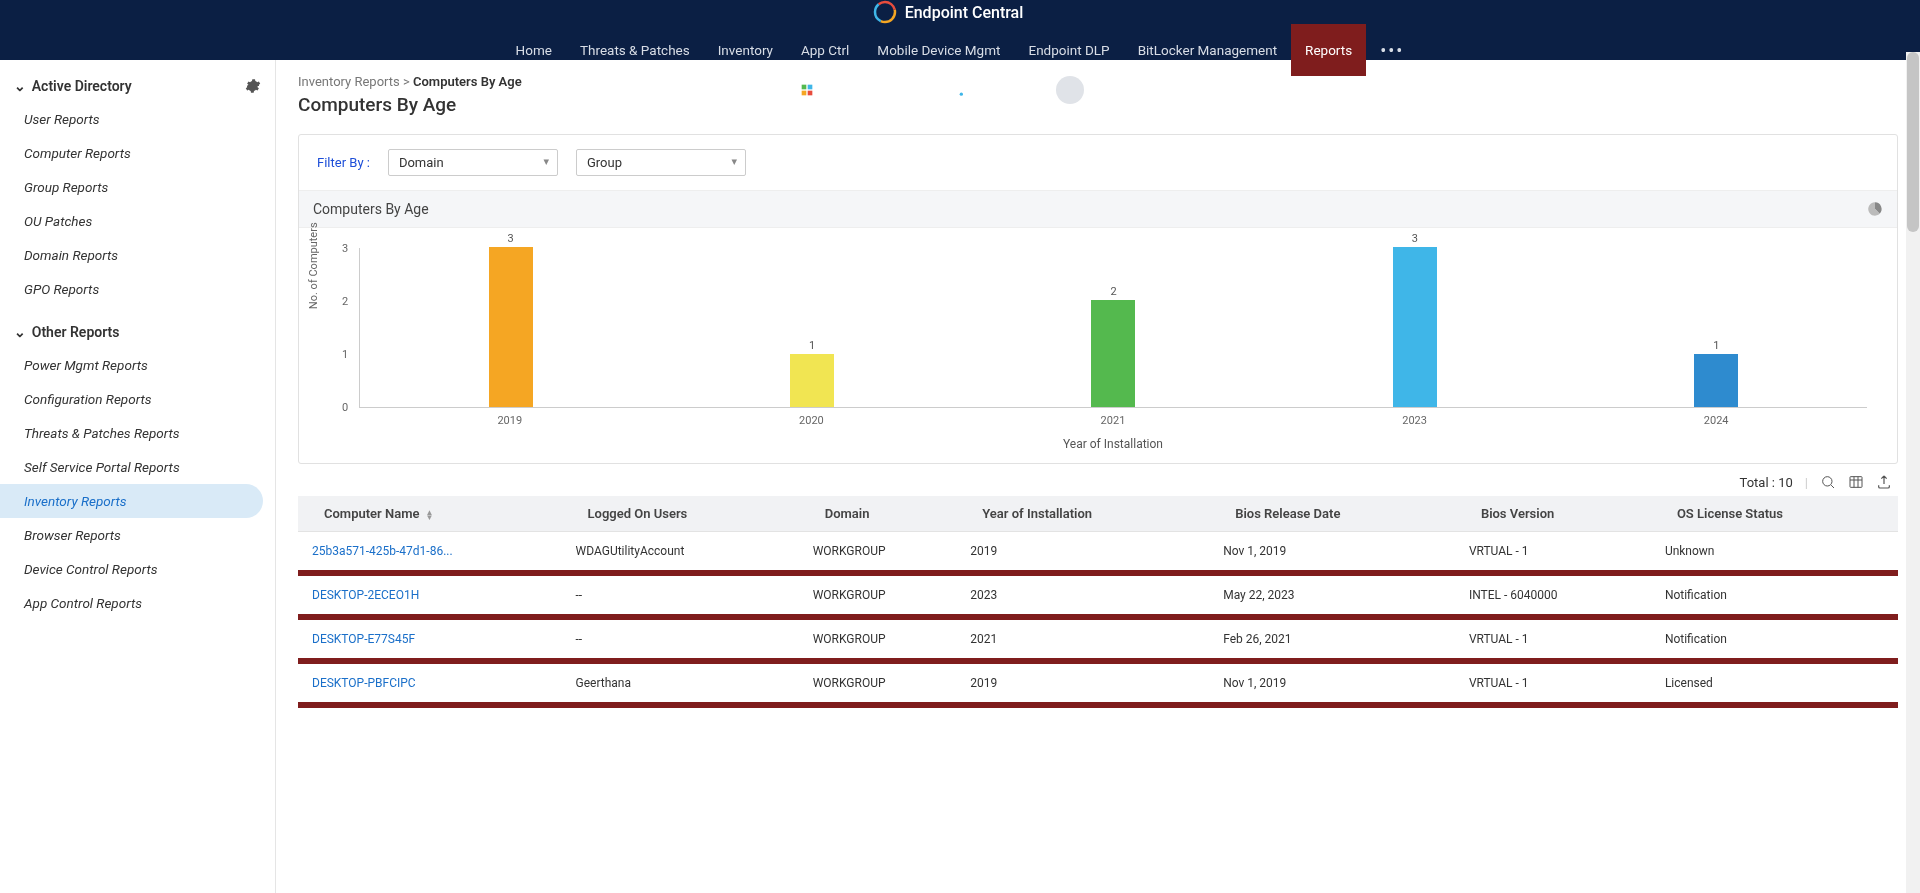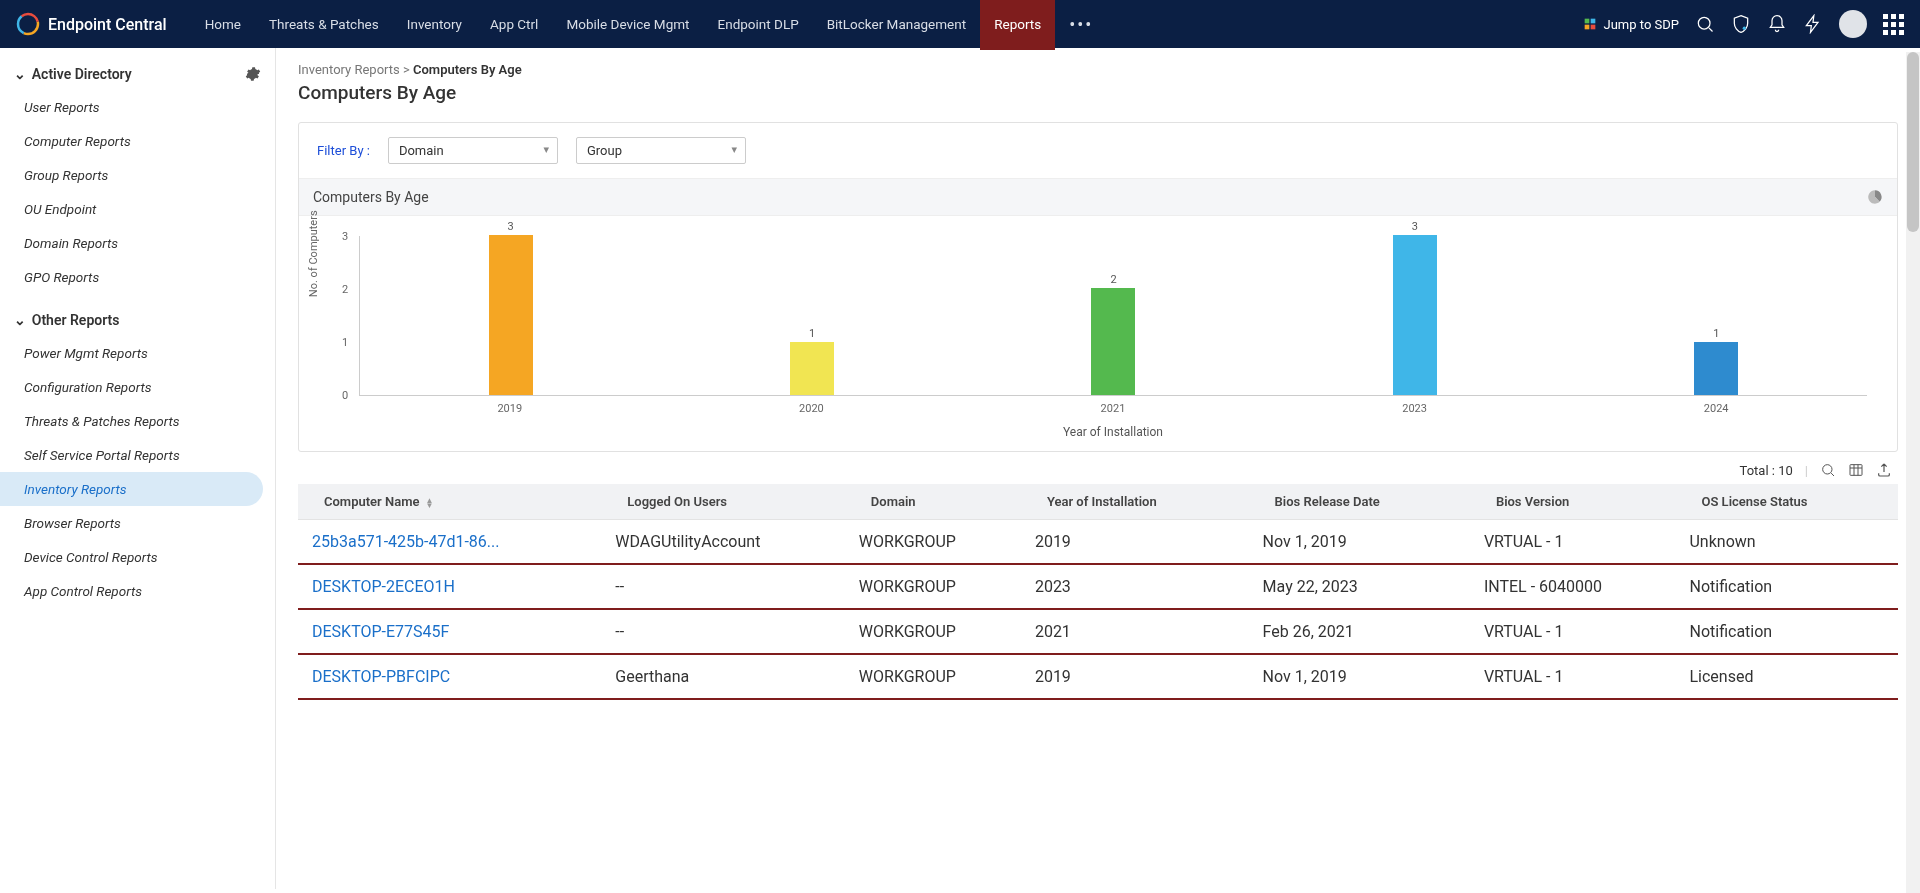--- a/index.html
+++ b/index.html
@@ -1,18 +1,18 @@
 <!DOCTYPE html>
 <html><head>
 <meta charset="utf-8">
 <style>
 * { box-sizing: border-box; margin: 0; padding: 0; }
 body { font-family: -apple-system, BlinkMacSystemFont, "Segoe UI", Roboto, sans-serif; font-size: 13px; color: #333; background: #fff; overflow: hidden; }
 
-.topbar { background: #0b1f44; color: #fff; height: 48px; display: flex; align-items: center; padding: 0 16px; }
+.topbar { background: #0b1f44; color: #fff; height: 60px; display: flex; align-items: center; padding: 0 16px; flex-direction: column; }
 .logo { display: flex; align-items: center; gap: 8px; font-size: 16px; font-weight: 500; margin-right: 24px; }
 .logo-icon { width: 24px; height: 24px; }
 .topnav { display: flex; align-items: center; gap: 0; flex: 1; }
 .topnav-item { padding: 0 14px; height: 52px; display: flex; align-items: center; color: #d8dde6; cursor: pointer; font-size: 13.5px; }
 .topnav-item.active { background: #7f1d1d; color: #fff; }
 .topnav-more { padding: 0 14px; color: #d8dde6; cursor: pointer; font-size: 18px; letter-spacing: 2px; }
 .top-right { display: flex; align-items: center; gap: 16px; }
 .jump-link { display: flex; align-items: center; gap: 6px; color: #fff; cursor: pointer; font-size: 13px; }
 .top-icon { width: 20px; height: 20px; cursor: pointer; fill: none; stroke: #fff; stroke-width: 1.5; }
 .avatar { width: 28px; height: 28px; border-radius: 50%; background: #e0e3e8; cursor: pointer; }
@@ -51,21 +51,21 @@
 .chart-xlabel { text-align: center; font-size: 12px; color: #555; margin-top: 10px; }
 
 .table-meta { display: flex; justify-content: flex-end; align-items: center; gap: 12px; padding: 10px 6px 6px; font-size: 13px; color: #333; }
 .table-meta .divider { color: #ccc; }
 .tm-icon { width: 16px; height: 16px; cursor: pointer; stroke: #555; fill: none; stroke-width: 1.5; }
 .tm-icon.solid { fill: #555; stroke: none; }
 
 table.data { width: 100%; border-collapse: collapse; }
 table.data th { background: #f1f2f4; text-align: left; padding: 10px 26px; font-weight: 600; font-size: 13px; color: #444; border-bottom: 1px solid #e3e3e3; }
 table.data th .sort { display: inline-flex; flex-direction: column; margin-left: 6px; line-height: 5px; font-size: 8px; color: #999; vertical-align: middle; }
-table.data td { padding: 12px 14px; border-bottom: 2px solid #7f1d1d; font-size: 16px; color: #333; }
+table.data td { padding: 12px 14px; border-bottom: 6px solid #7f1d1d; font-size: 12px; color: #333; }
 table.data td.link { color: #1a6fc9; }
 
 .scroll-right { position: fixed; top: 52px; right: 0; bottom: 0; width: 14px; background: #f1f1f1; }
 .scroll-right::before { content: ""; position: absolute; top: 0; left: 1px; width: 12px; height: 180px; background: #c5c5c5; border-radius: 6px; }
 </style>
 </head>
 <body>
 
 <div class="topbar">
   <div class="logo">
@@ -132,21 +132,21 @@
     <div class="side-section-header">
       <span><span class="caret">⌄</span><span>Active Directory</span></span>
       <svg class="side-gear" viewBox="0 0 24 24">
           <path d="M12 8a4 4 0 100 8 4 4 0 000-8zm9 4a7.5 7.5 0 00-.2-1.7l2-1.6-2-3.4-2.4 1a7.6 7.6 0 00-2.9-1.7L15 2h-4l-.5 2.6a7.6 7.6 0 00-2.9 1.7l-2.4-1-2 3.4 2 1.6A7.5 7.5 0 003 12c0 .6.1 1.1.2 1.7l-2 1.6 2 3.4 2.4-1c.9.7 1.8 1.3 2.9 1.7L9 22h4l.5-2.6c1.1-.4 2-.9 2.9-1.7l2.4 1 2-3.4-2-1.6c.1-.6.2-1.1.2-1.7z"></path>
         </svg>
     </div>
     <div id="side-s1">
         <div class="side-item">User Reports</div>
         <div class="side-item">Computer Reports</div>
         <div class="side-item">Group Reports</div>
-        <div class="side-item">OU Endpoint</div>
+        <div class="side-item">OU Patches</div>
         <div class="side-item">Domain Reports</div>
         <div class="side-item">GPO Reports</div>
       </div>
     <div style="height:10px"></div>
     <div class="side-section-header">
       <span><span class="caret">⌄</span><span>Other Reports</span></span>
     </div>
     <div id="side-s2">
         <div class="side-item">Power Mgmt Reports</div>
         <div class="side-item">Configuration Reports</div>

